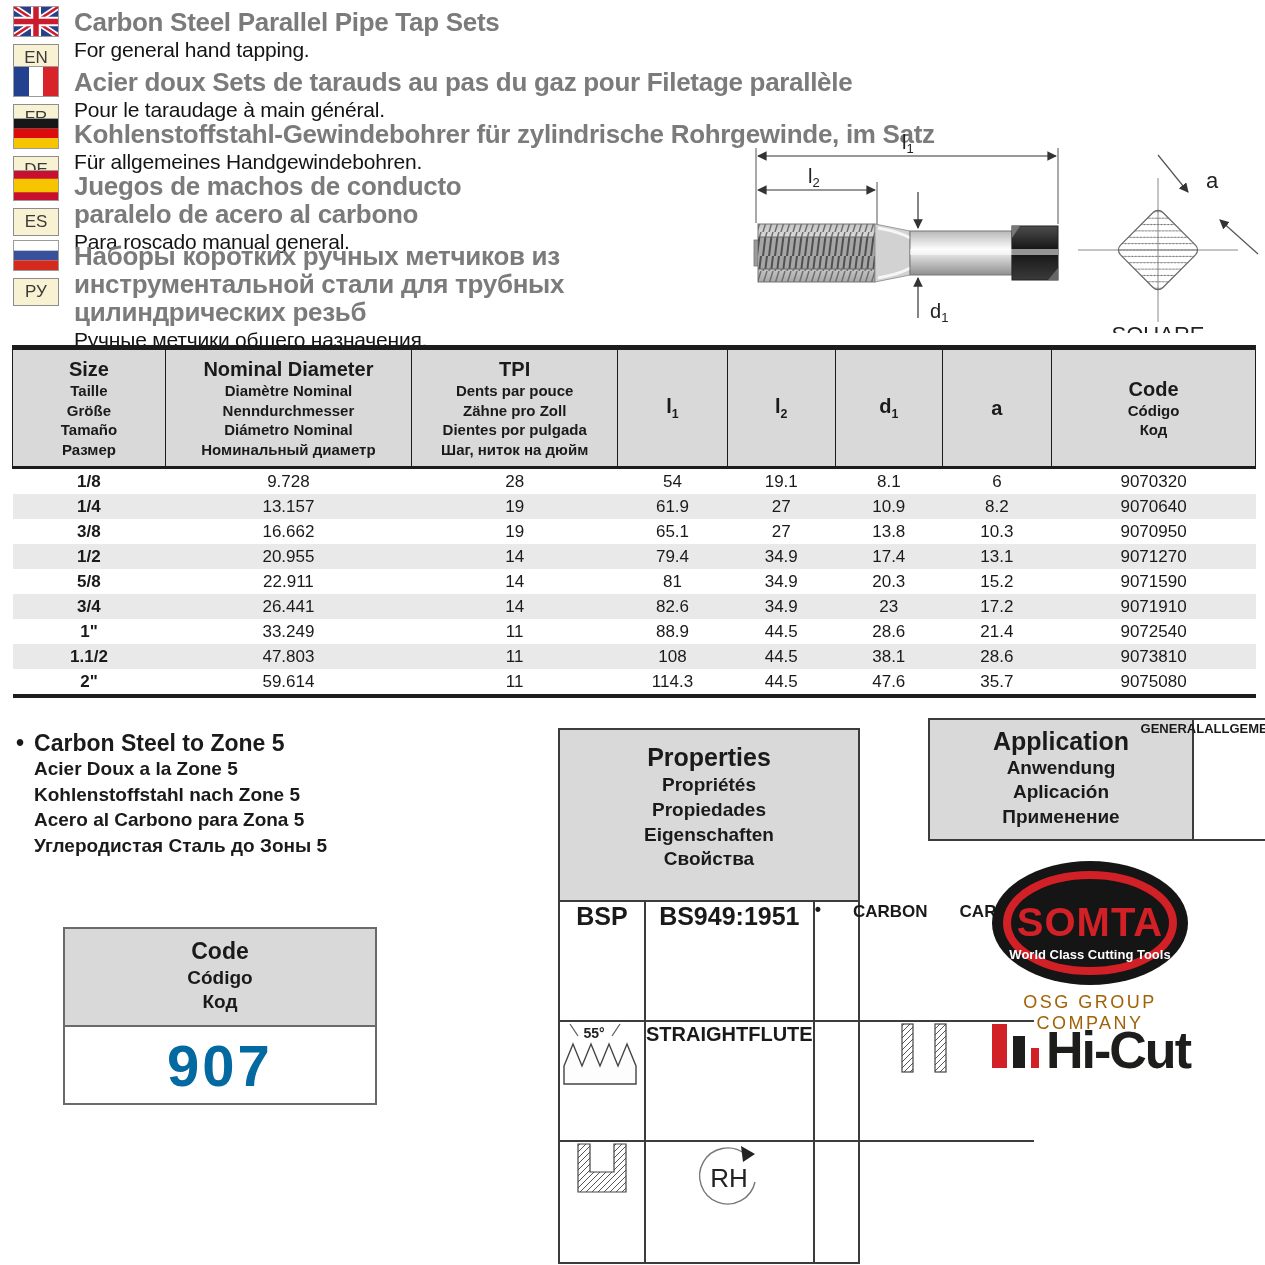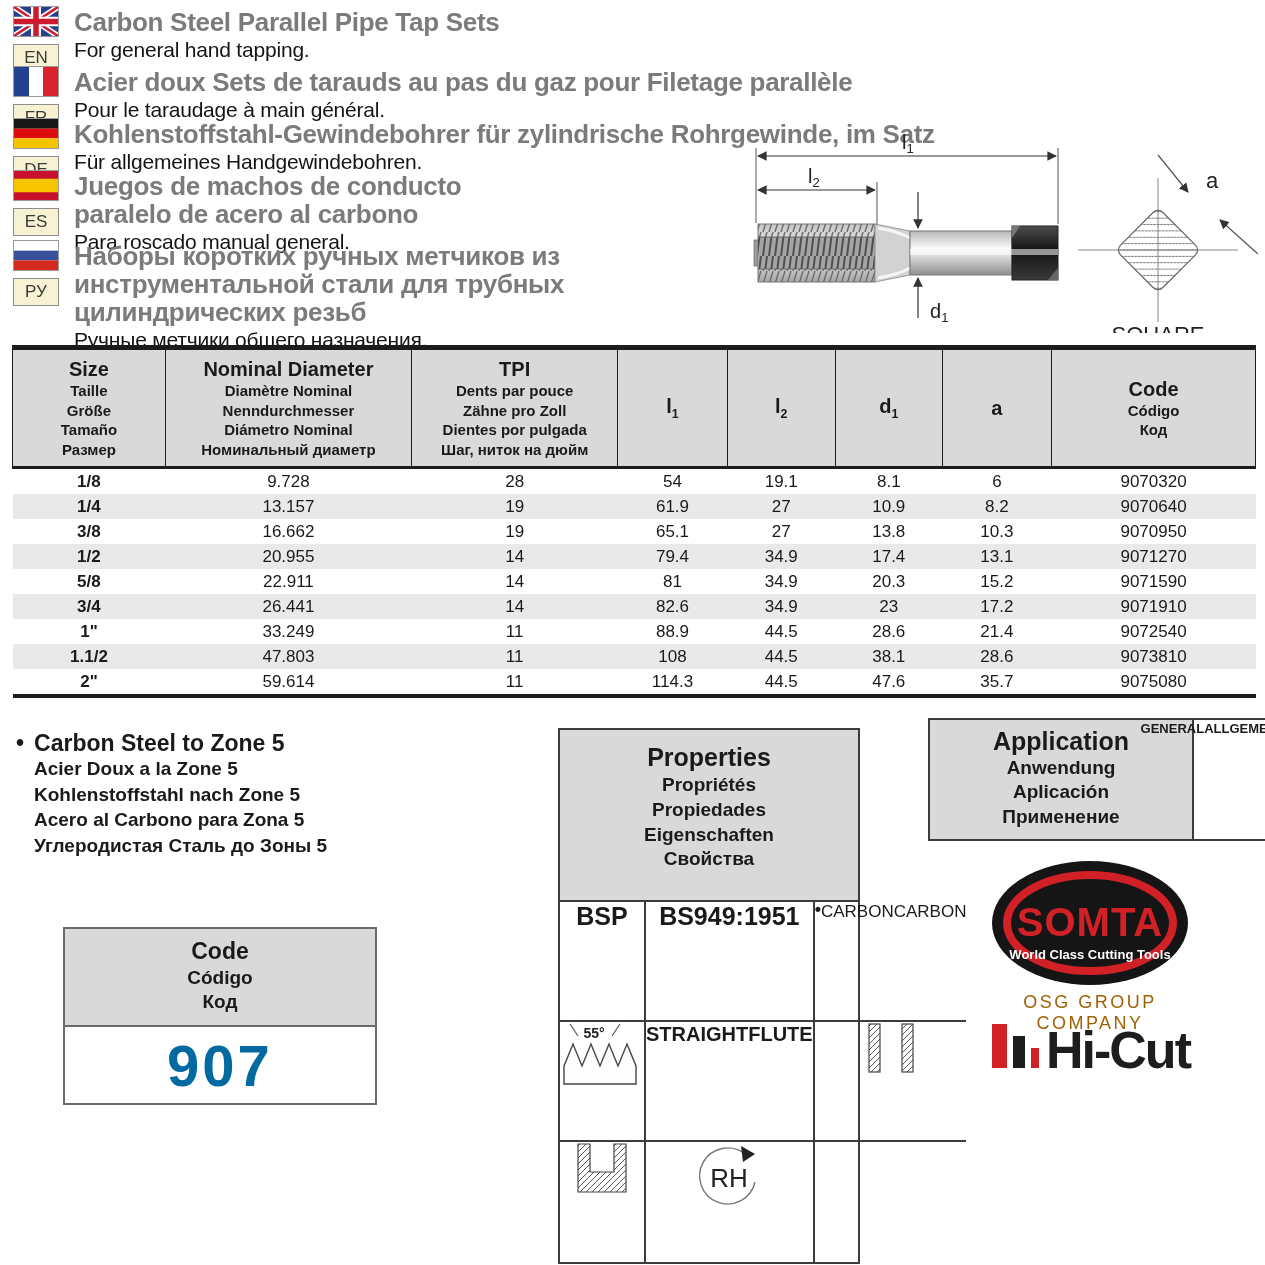--- a/index.html
+++ b/index.html
@@ -68,21 +68,21 @@
   .props-grid { display:grid; grid-template-columns:1fr 1fr 1fr; }
   .props-cell {
     border-right:2px solid #3c3c3c; border-bottom:2px solid #3c3c3c; height:120px;
     display:flex; flex-direction:row; align-items:flex-start; justify-content:center; text-align:center;
     box-sizing:border-box;
   }
   .props-grid .props-cell:nth-child(3n) { border-right:none; }
   .props-grid .props-cell:nth-child(n+7) { border-bottom:none; }
   .cell-big { font-size:25px; font-weight:700; line-height:1.18; }
   .cell-med { font-size:20px; font-weight:700; line-height:1.25; }
-  .cell-sm  { font-size:17px; font-weight:400; line-height:1.2; }
+  .cell-sm  { font-size:17px; font-weight:700; line-height:1.2;margin-left:32px; }
   .cell-dot { font-size:18px; font-weight:700; line-height:0.8; }
 
   
   .app-box { position:absolute; left:928px; top:718px; display:flex; border:2px solid #3c3c3c; background:#fff; }
   .app-left { width:262px; background:#d9d9d9; text-align:center; padding:6px 0 10px; }
   .app-left .a1 { font-size:25px; font-weight:700; line-height:1.2; }
   .app-left .a2 { font-size:19px; font-weight:700; line-height:1.28; }
   .app-right { width:92px; border-left:2px solid #3c3c3c; display:flex; flex-direction:row; justify-content:center; text-align:center; }
   .app-right div { font-size:13px; font-weight:700; line-height:1.45; }
 

